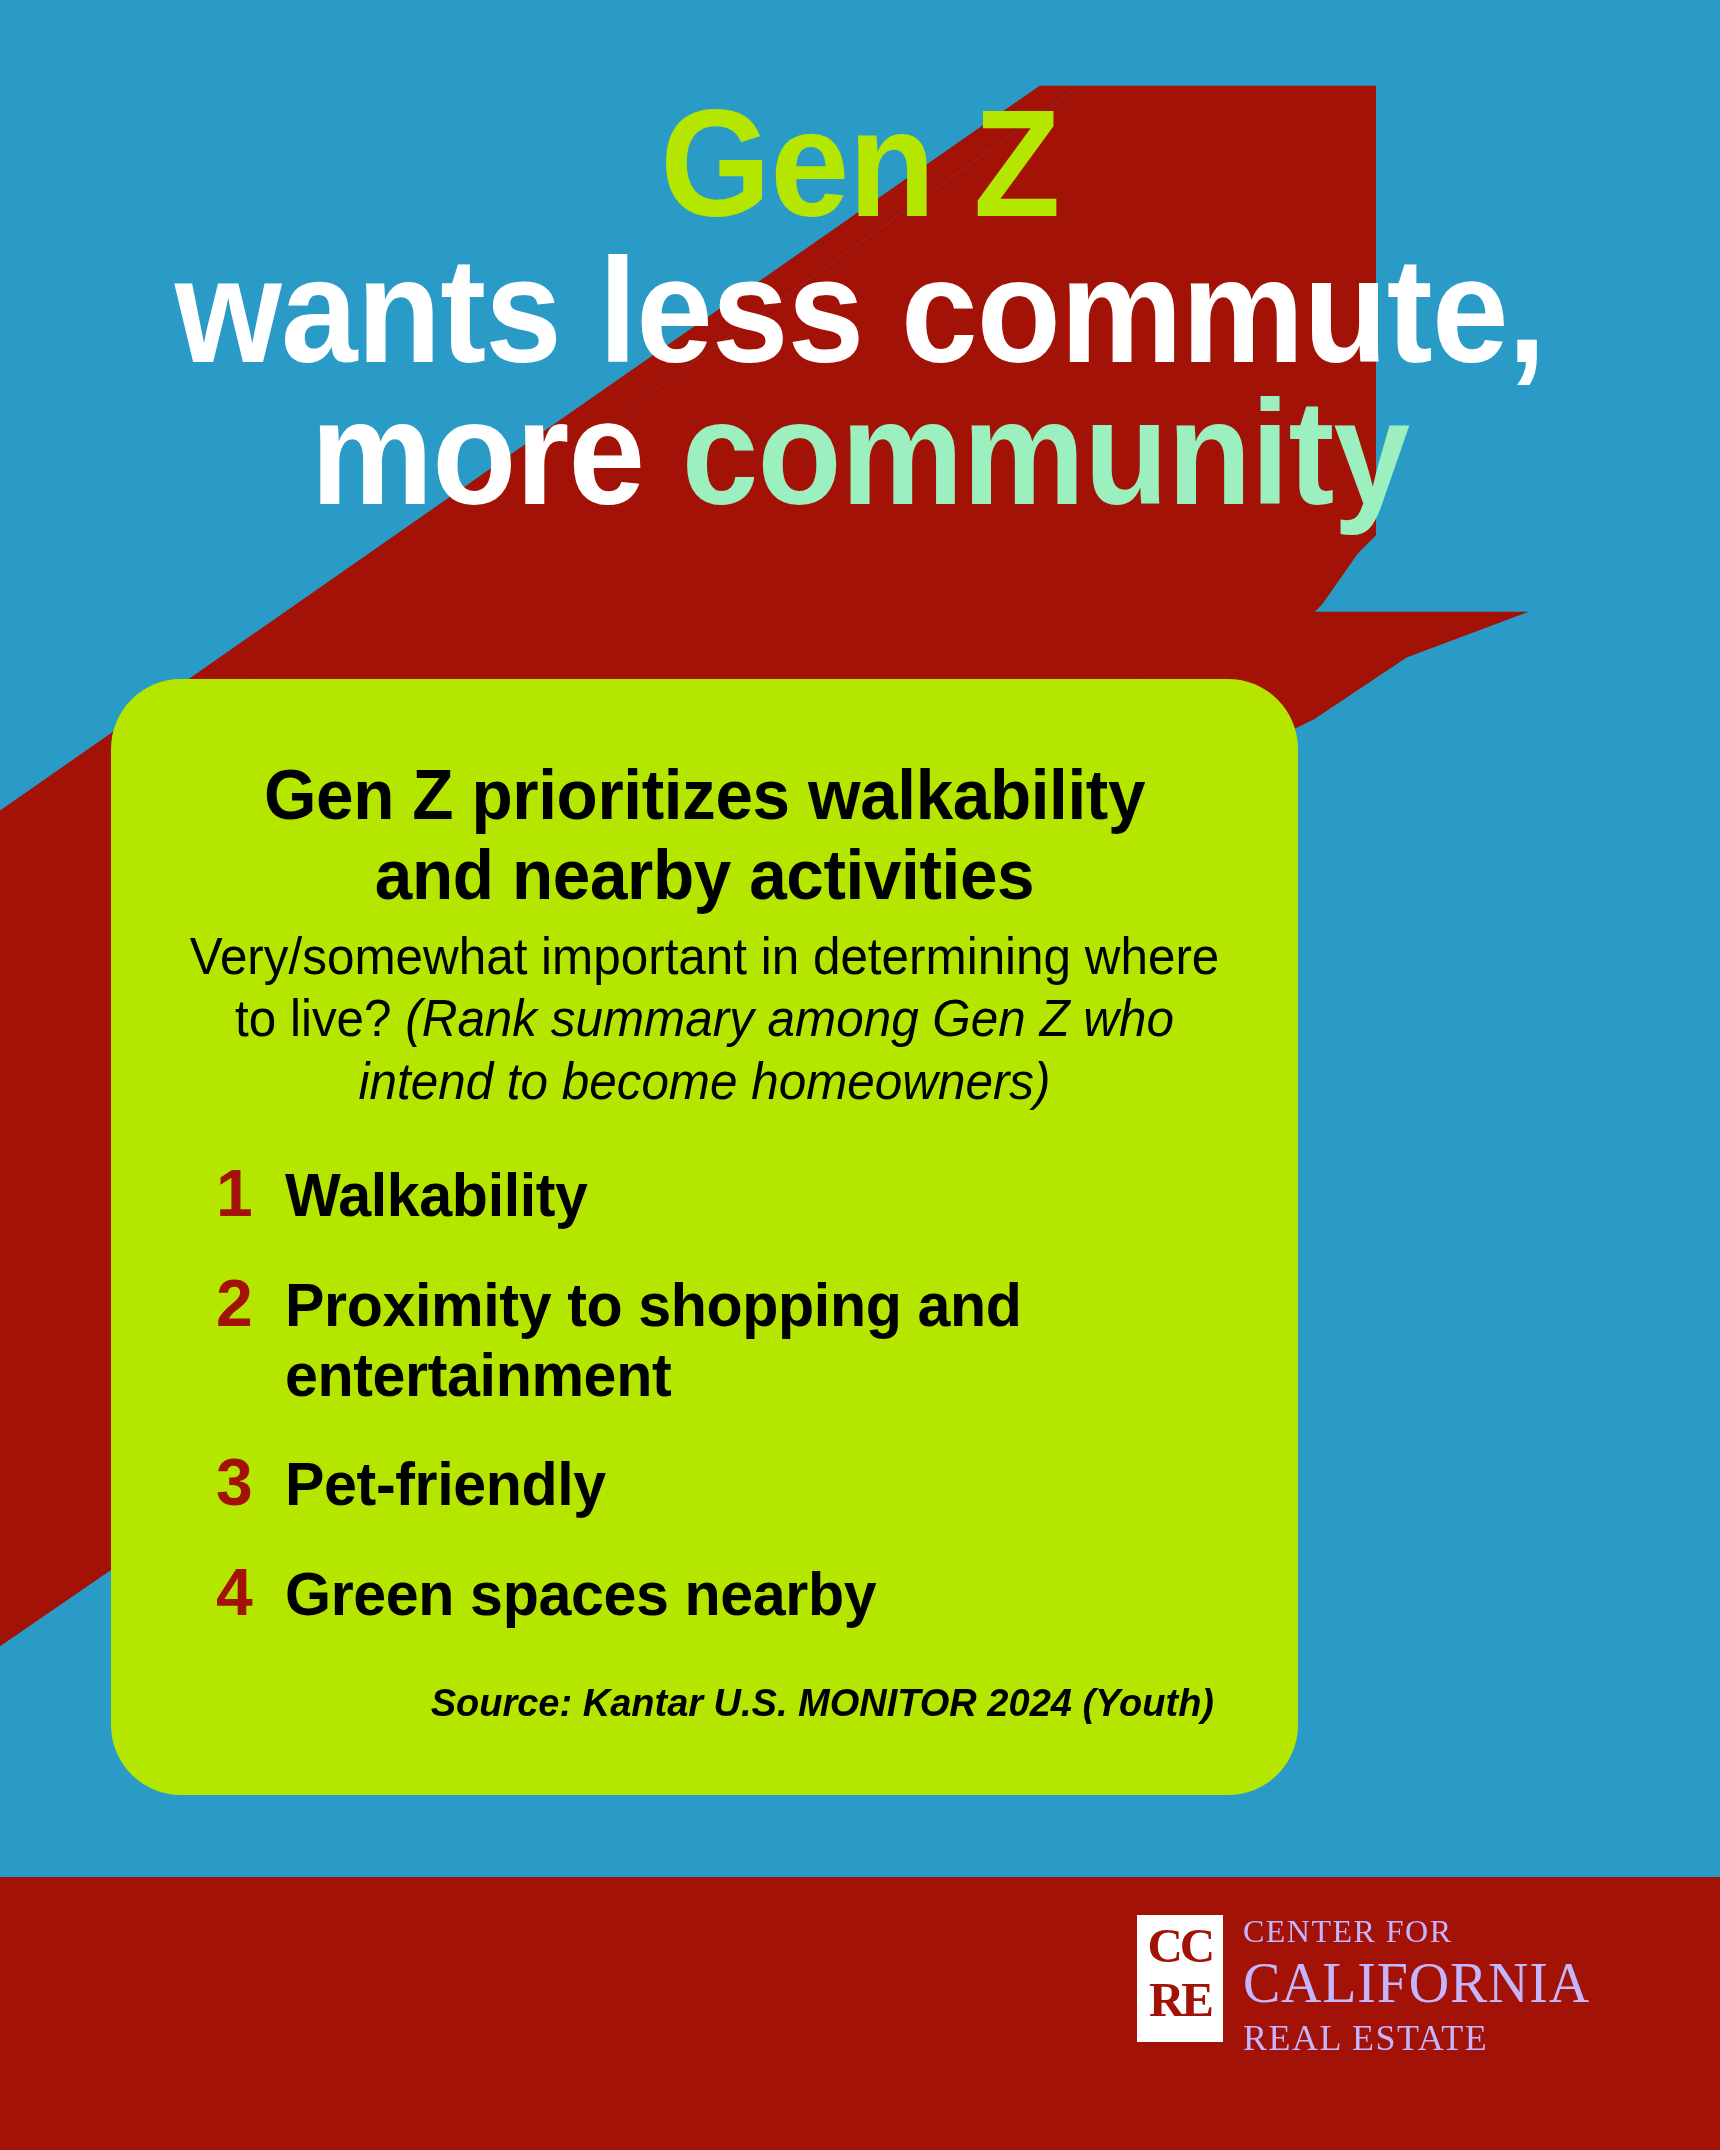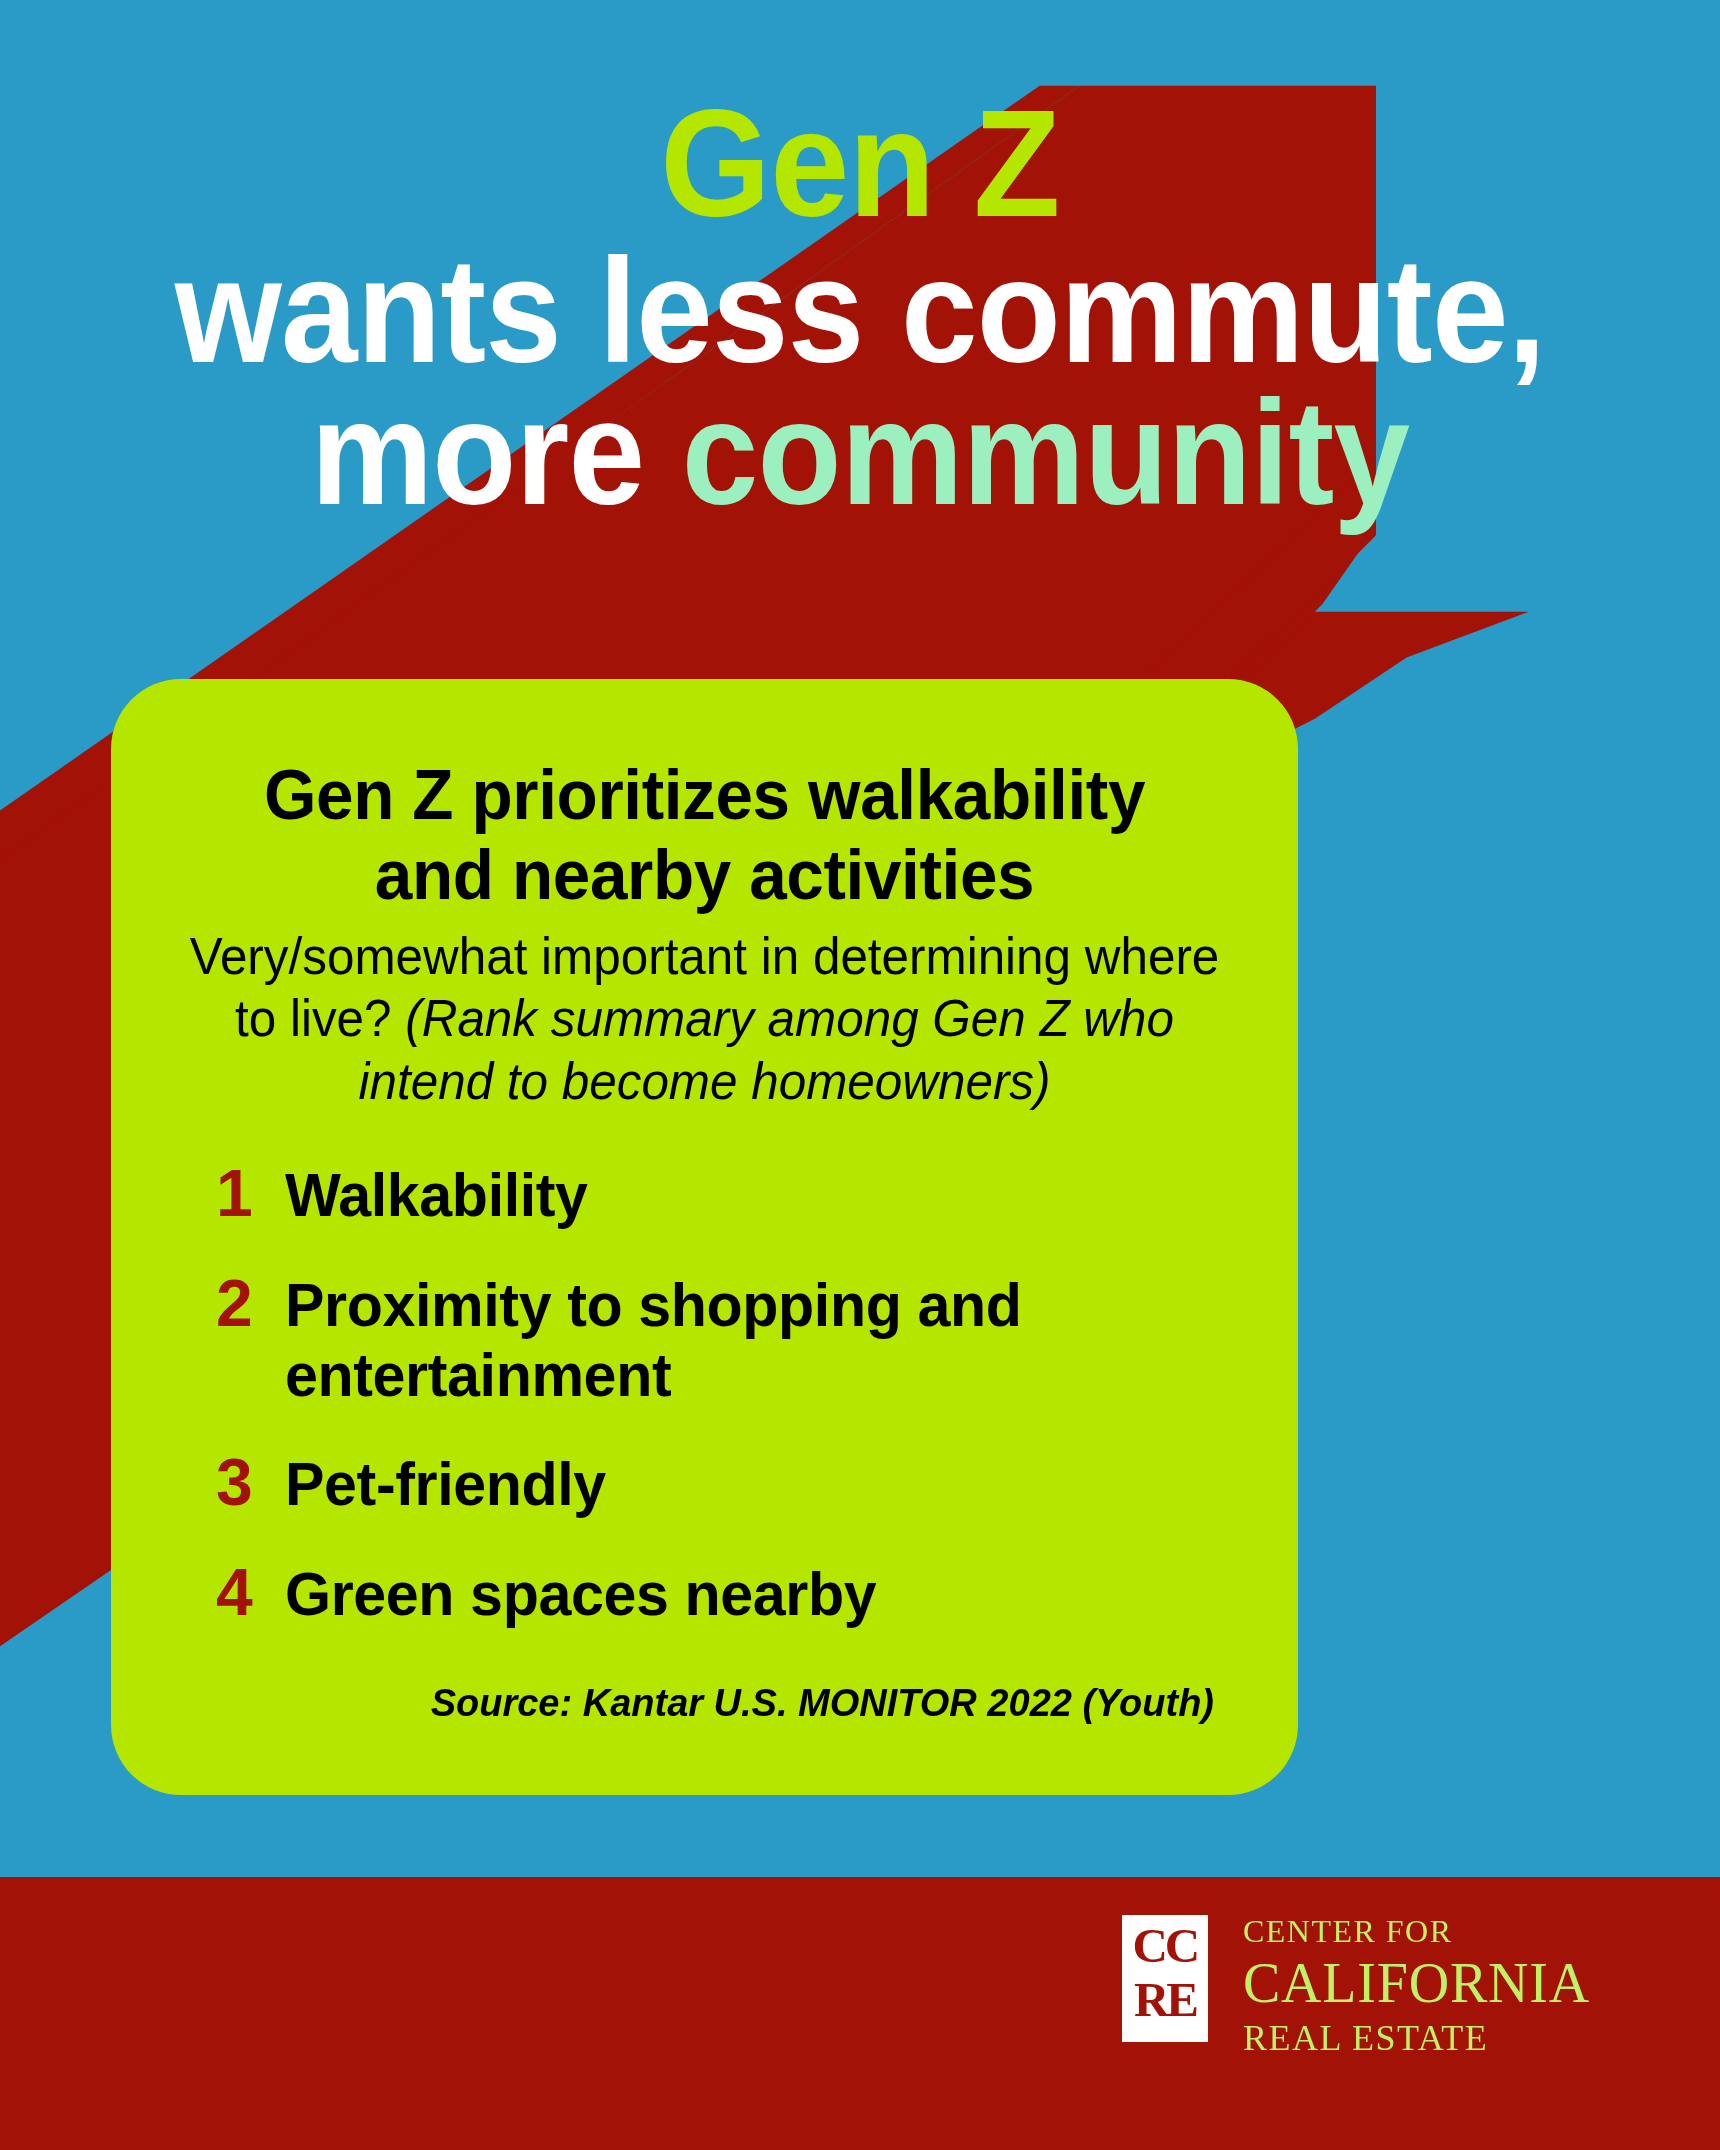--- a/index.html
+++ b/index.html
@@ -167,22 +167,22 @@
     font-family: "Liberation Serif", serif;
     font-weight: bold;
     font-size: 49px;
     line-height: 1;
     letter-spacing: -3.1px;
   }
   #logo-mark .mark-cc { top: 6.1px; }
   #logo-mark .mark-re { top: 60px; }
 
   #logo-text {
-    margin-left: 35px;
-    color: #bef264;
+    margin-left: 20px;
+    color: #c4b5fd;
     font-family: "Liberation Serif", serif;
     line-height: 1;
   }
   #logo-text .lt1 {
     display: block;
     font-size: 32px;
     letter-spacing: 1.5px;
   }
   #logo-text .lt2 {
     display: block;
@@ -245,21 +245,21 @@
       <li class="rank-item">
         <span class="rank-num">3</span>
         <span class="rank-label">Pet-friendly</span>
       </li>
       <li class="rank-item">
         <span class="rank-num">4</span>
         <span class="rank-label">Green spaces nearby</span>
       </li>
     </ul>
 
-    <div id="source-line">Source: Kantar U.S. MONITOR 2022 (Youth)</div>
+    <div id="source-line">Source: Kantar U.S. MONITOR 2024 (Youth)</div>
   </div>
 
   <div id="footer">
     <div id="logo-block">
       <div id="logo-mark">
         <div class="mark-row mark-cc">CC</div>
         <div class="mark-row mark-re">RE</div>
       </div>
       <div id="logo-text">
         <span class="lt1">CENTER FOR</span>

